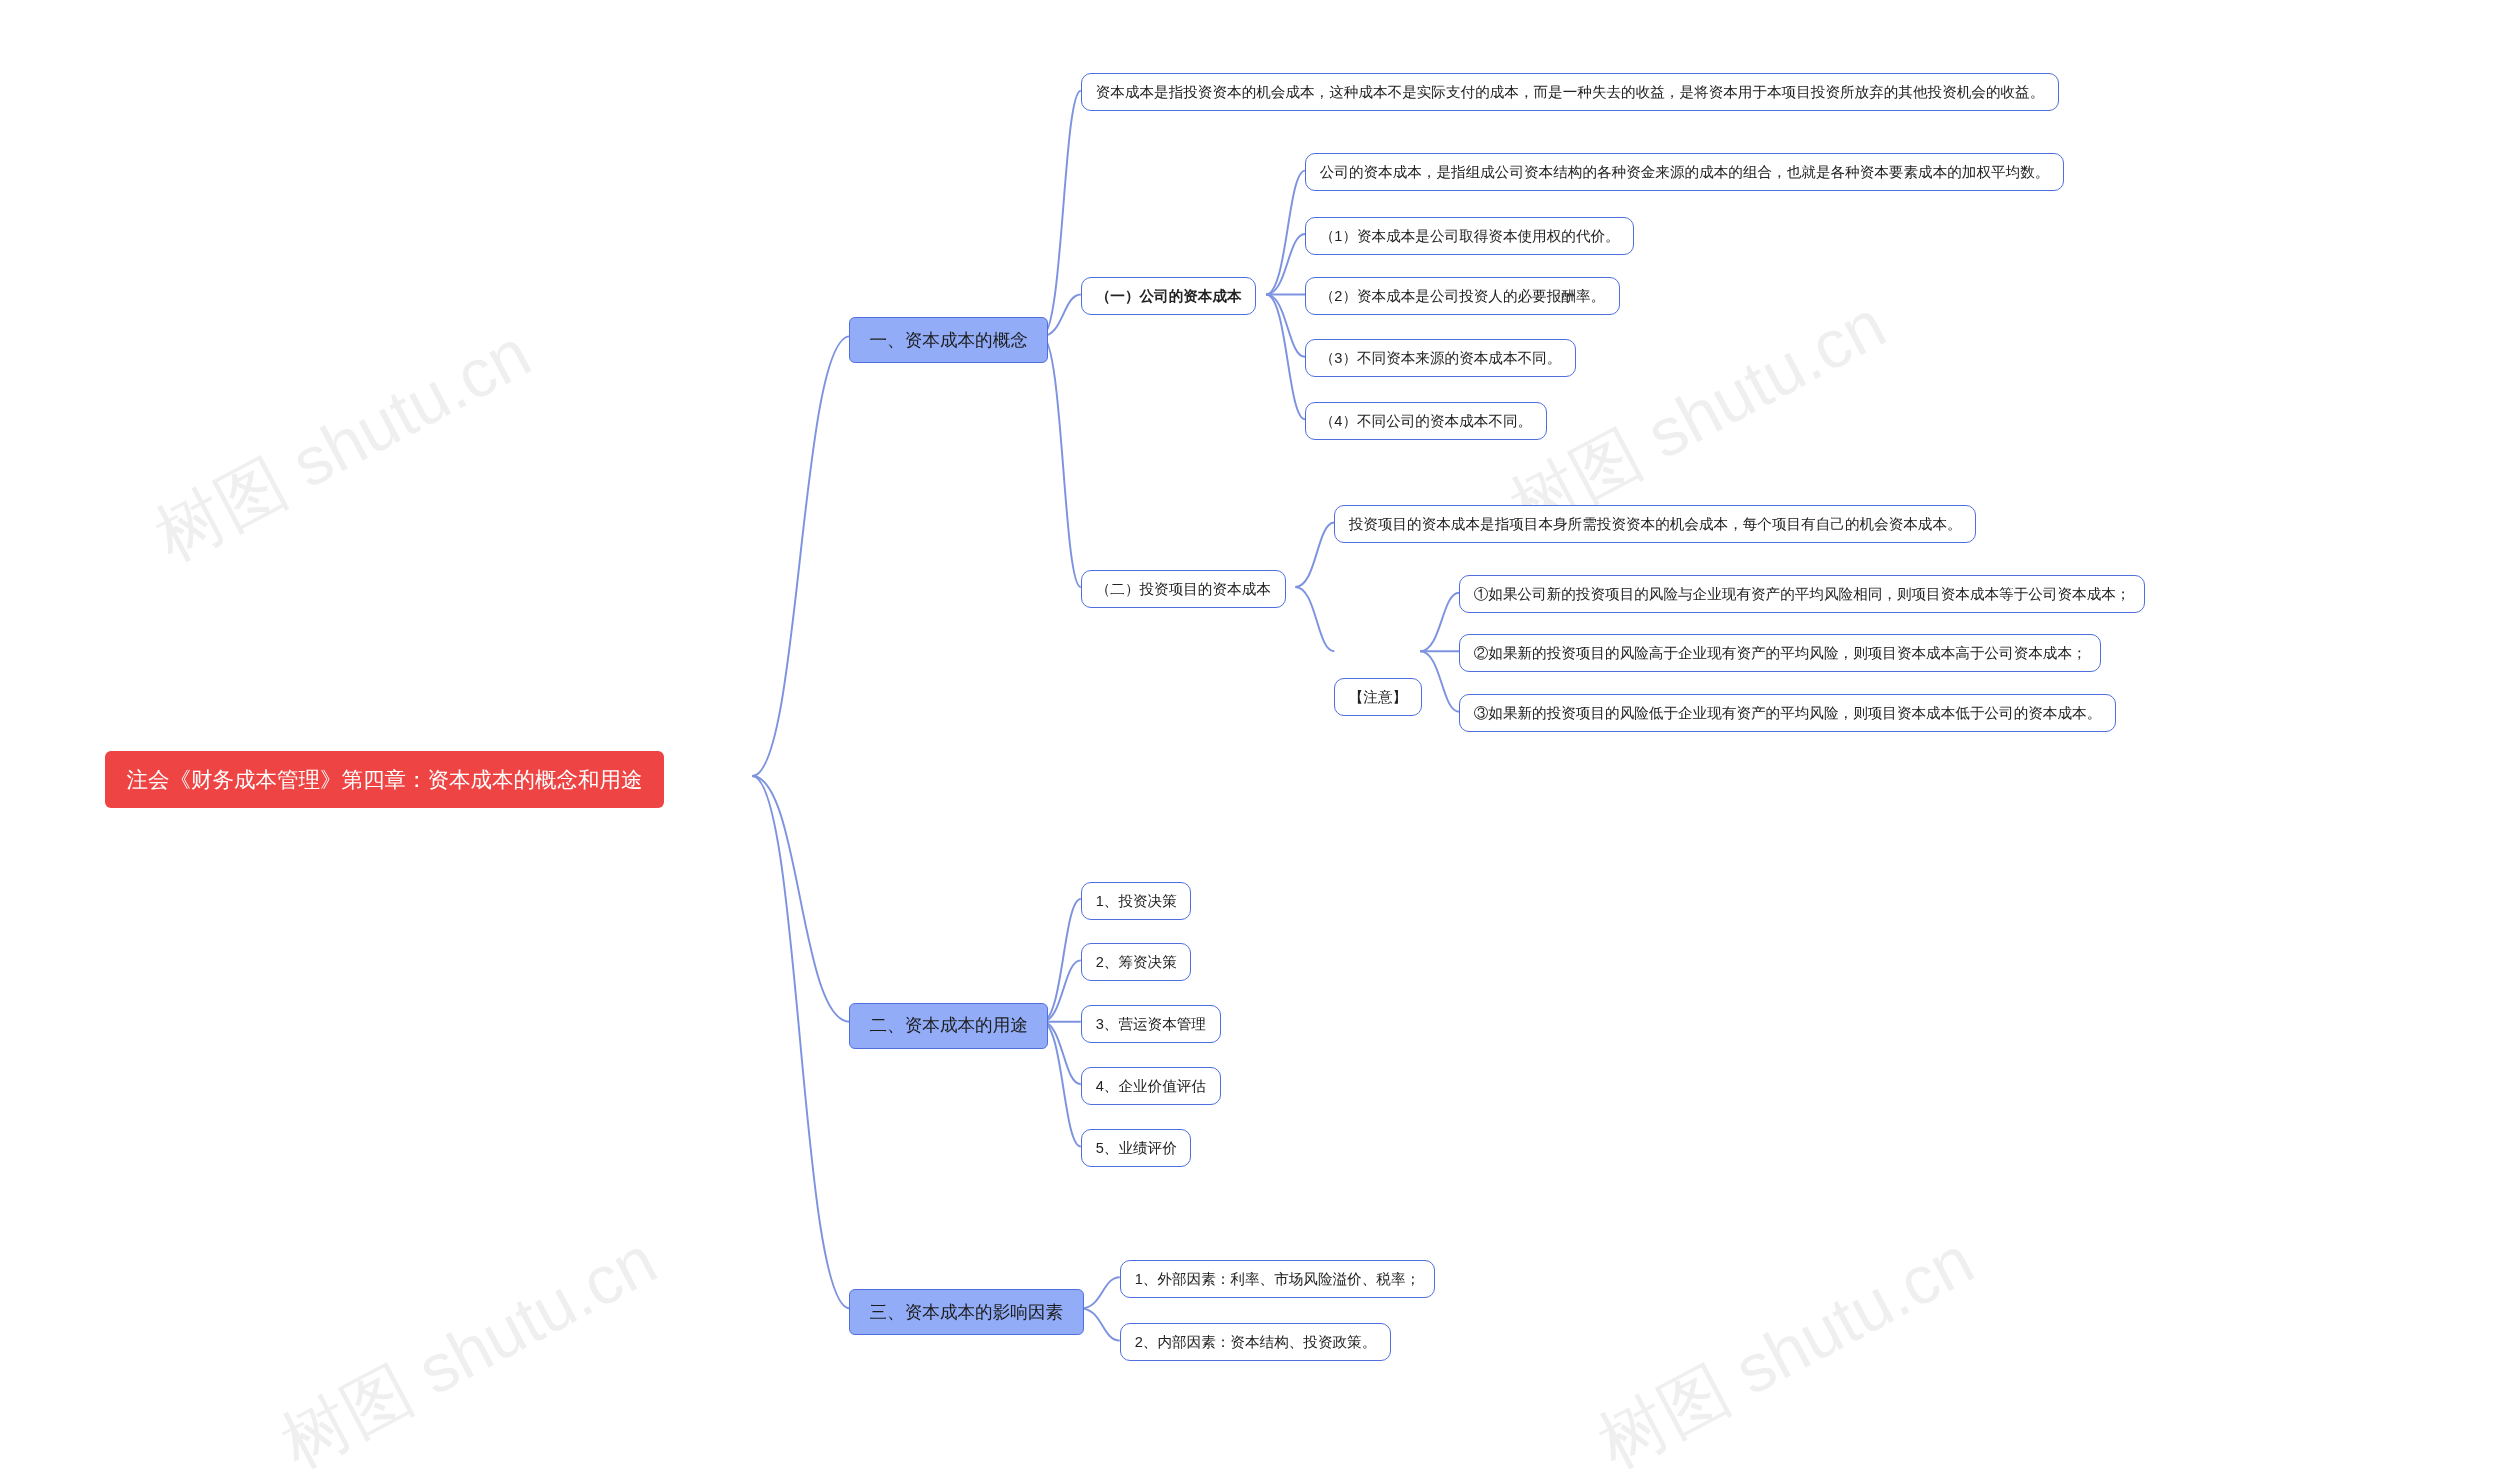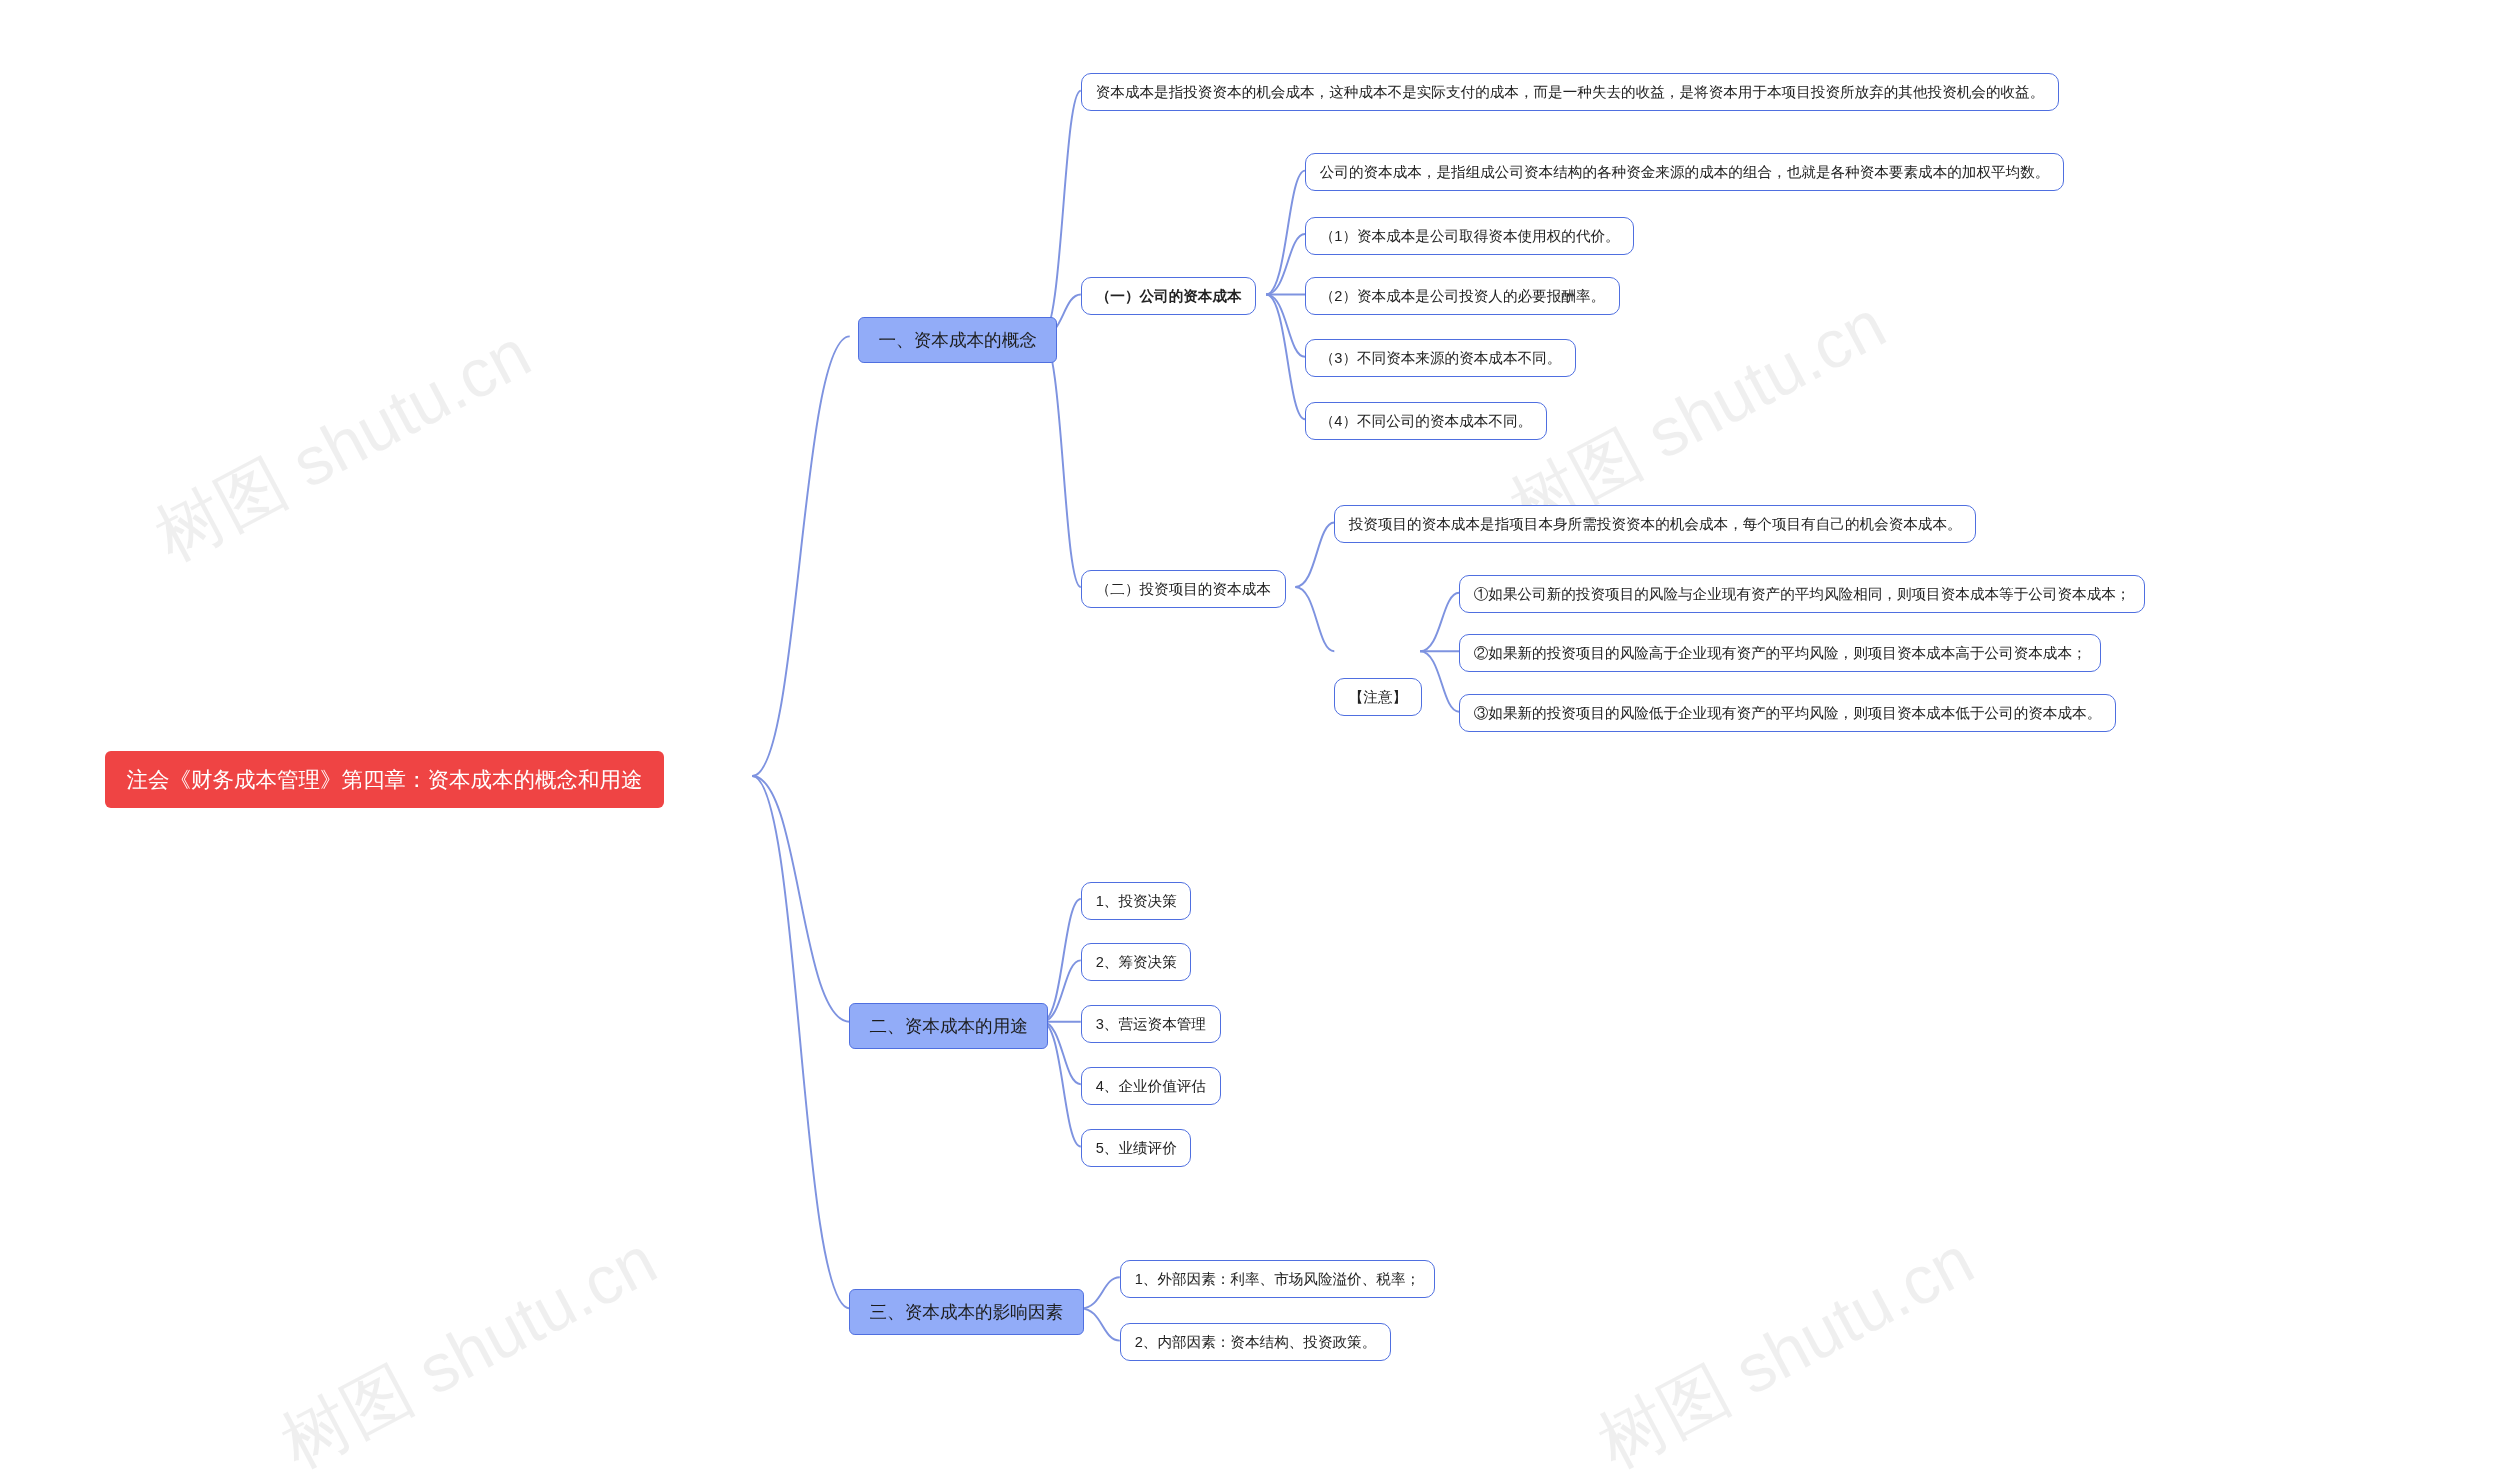--- a/index.html
+++ b/index.html
@@ -106,23 +106,23 @@
     <path d="M 1068 1048 C 1090 1048, 1090 1112, 1108 1112"></path>
     <path d="M 1068 1048 C 1090 1048, 1090 1176, 1108 1176"></path>
 
     <path d="M 1108 1342 C 1130 1342, 1130 1310, 1148 1310"></path>
     <path d="M 1108 1342 C 1130 1342, 1130 1375, 1148 1375"></path>
   </g>
 </svg>
 
 <div class="node root" style="left:105px; top:751px;">注会《财务成本管理》第四章：资本成本的概念和用途</div>
 
-<div class="node level1" style="left:849px; top:317px;margin-left:9px;">一、资本成本的概念</div>
+<div class="node level1" style="left:849px; top:317px;">一、资本成本的概念</div>
 
-<div class="node level1" style="left:849px; top:1003px;">二、资本成本的用途</div>
+<div class="node level1" style="left:849px; top:1003px;font-family:Liberation Mono, monospace;">二、资本成本的用途</div>
 
 <div class="node level1" style="left:849px; top:1289px;">三、资本成本的影响因素</div>
 
 <div class="node leaf" style="left:1081px; top:73px;">资本成本是指投资资本的机会成本，这种成本不是实际支付的成本，而是一种失去的收益，是将资本用于本项目投资所放弃的其他投资机会的收益。</div>
 
 <div class="node leaf" style="left:1081px; top:277px;font-weight:bold;">（一）公司的资本成本</div>
 
 <div class="node leaf" style="left:1305px; top:153px;">公司的资本成本，是指组成公司资本结构的各种资金来源的成本的组合，也就是各种资本要素成本的加权平均数。</div>
 <div class="node leaf" style="left:1305px; top:217px;">（1）资本成本是公司取得资本使用权的代价。</div>
 <div class="node leaf" style="left:1305px; top:277px;">（2）资本成本是公司投资人的必要报酬率。</div>

